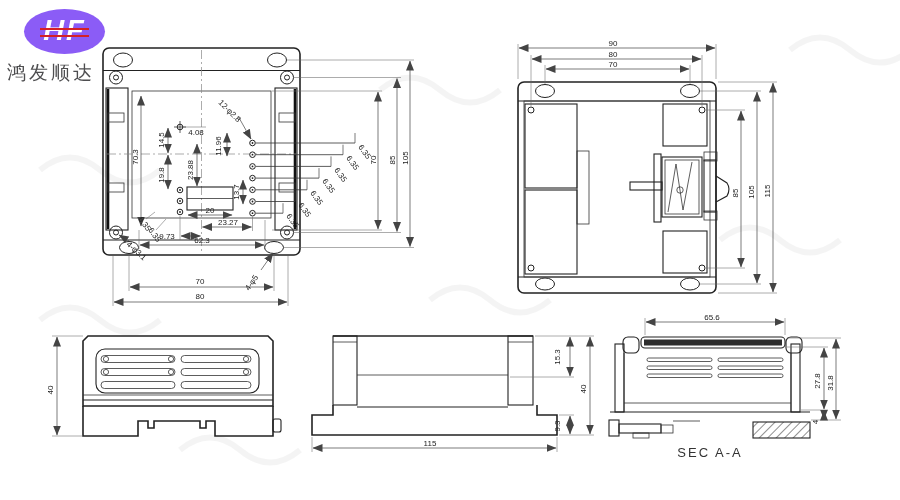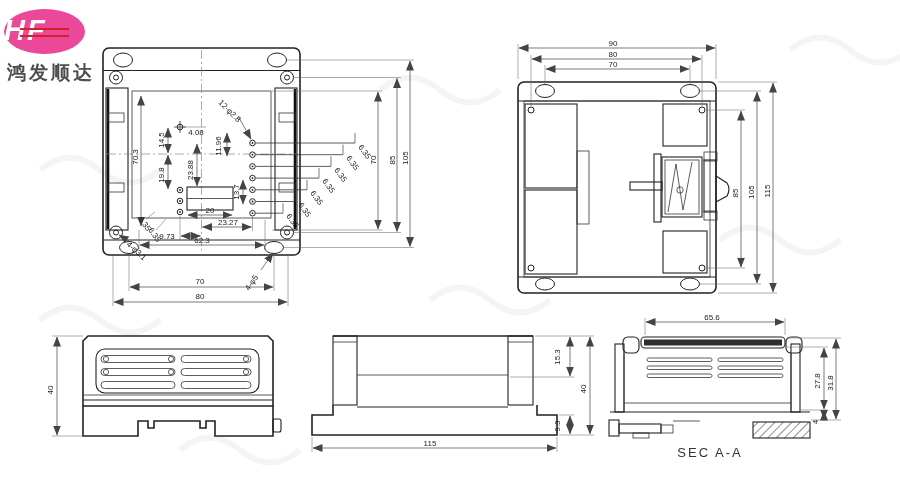--- a/index.html
+++ b/index.html
@@ -1,33 +1,33 @@
 <!DOCTYPE html>
 <html><head>
 <meta charset="utf-8">
 <style>
   html,body{margin:0;padding:0;}
   body{
     width:900px;height:500px;background:#ffffff;position:relative;
     font-family:"Liberation Sans",sans-serif;overflow:hidden;
   }
   #logo{
-    position:absolute;left:4px;top:9px;width:81px;height:45px;
-    background:#ec4899;border-radius:50%;
-    display:flex;align-items:center;justify-content:flex-start;
+    position:absolute;left:24px;top:9px;width:81px;height:45px;
+    background:#8b5cf6;border-radius:50%;
+    display:flex;align-items:center;justify-content:center;
   }
   #logo .hf{
     color:#fff;font-weight:bold;font-size:29px;font-style:italic;
     letter-spacing:2px;line-height:1;position:relative;top:-1px;
   }
   #logo .stripe{position:absolute;left:16px;right:16px;height:2px;background:#d42127;}
   #logo .s1{top:19px;} #logo .s2{top:26px;}
   #company{
     position:absolute;left:7px;top:60px;width:110px;
-    font-size:19px;font-weight:bold;color:#4d4d4f;letter-spacing:3px;
+    font-size:19px;font-weight:normal;color:#4d4d4f;letter-spacing:3px;
   }
   svg{position:absolute;left:0;top:0;}
   .ol{stroke:#222;stroke-width:1.6;fill:none;}
   .ol2{stroke:#222;stroke-width:1.1;fill:none;}
   .thin{stroke:#333;stroke-width:.8;fill:none;}
   .thick{stroke:#111;stroke-width:2.6;fill:none;}
   .dim{stroke:#444;stroke-width:.7;fill:none;}
   .ext{stroke:#666;stroke-width:.55;fill:none;}
   .cl{stroke:#888;stroke-width:.7;fill:none;stroke-dasharray:9 3 2 3;}
   .hole{stroke:#222;stroke-width:1;fill:#fff;}

